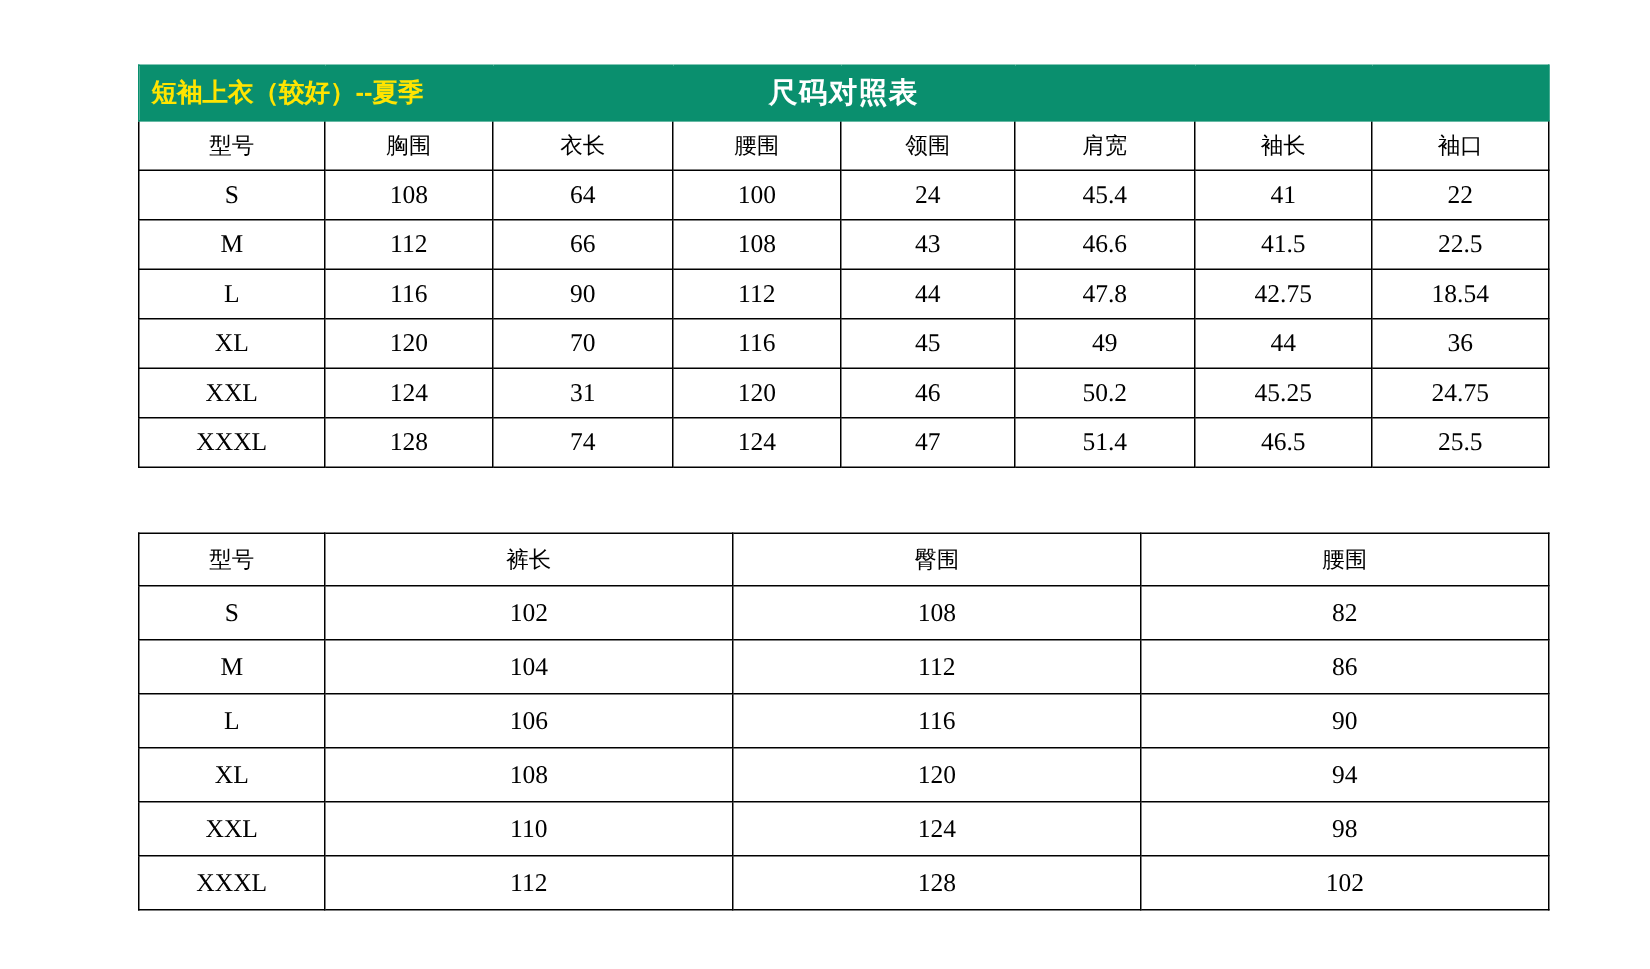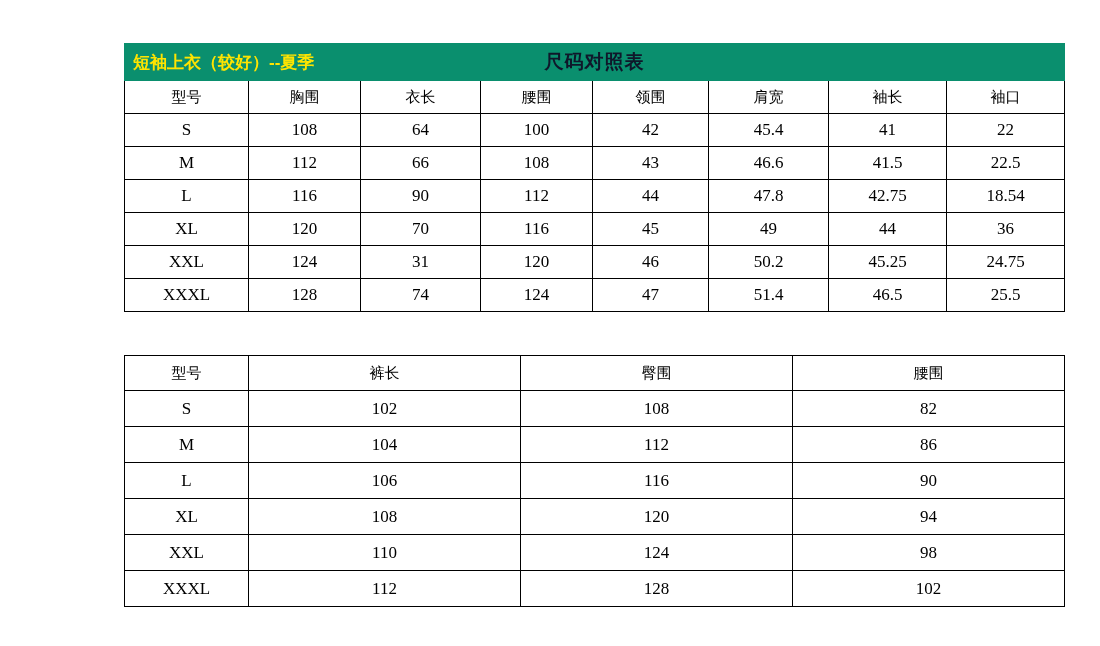--- a/index.html
+++ b/index.html
@@ -16,21 +16,20 @@
   .page {
     position: relative;
     width: 1100px;
     height: 646px;
     background: #ffffff;
   }
   .table-block {
     position: absolute;
     left: 92px;
     width: 940px;
-    margin-left: 32px;
   }
   #block-top { top: 43px; }
   #block-bottom { top: 355px; }
 
   table.size-table {
     border-collapse: collapse;
     width: 940px;
     table-layout: fixed;
   }
   table.size-table td, table.size-table th {
@@ -67,21 +66,21 @@
     font-weight: bold;
     white-space: nowrap;
   }
   .banner-center {
     position: absolute;
     left: 0;
     right: 0;
     top: 50%;
     transform: translateY(-50%);
     text-align: center;
-    color: #0f172a;
+    color: #ffffff;
     font-family: "Liberation Sans", sans-serif;
     font-size: 19px;
     font-weight: bold;
     letter-spacing: 1px;
   }
   
   tr.col-head td {
     font-family: "Liberation Sans", sans-serif;
     font-size: 15px;
     font-weight: normal;
@@ -150,21 +149,21 @@
           <td>肩宽</td>
           <td>袖长</td>
           <td>袖口</td>
         </tr>
 
         <tr class="data-row">
           <td class="model-cell">S</td>
           <td>108</td>
           <td>64</td>
           <td>100</td>
-          <td>42</td>
+          <td>24</td>
           <td>45.4</td>
           <td>41</td>
           <td>22</td>
         </tr>
         <tr class="data-row">
           <td class="model-cell">M</td>
           <td>112</td>
           <td>66</td>
           <td>108</td>
           <td>43</td>

